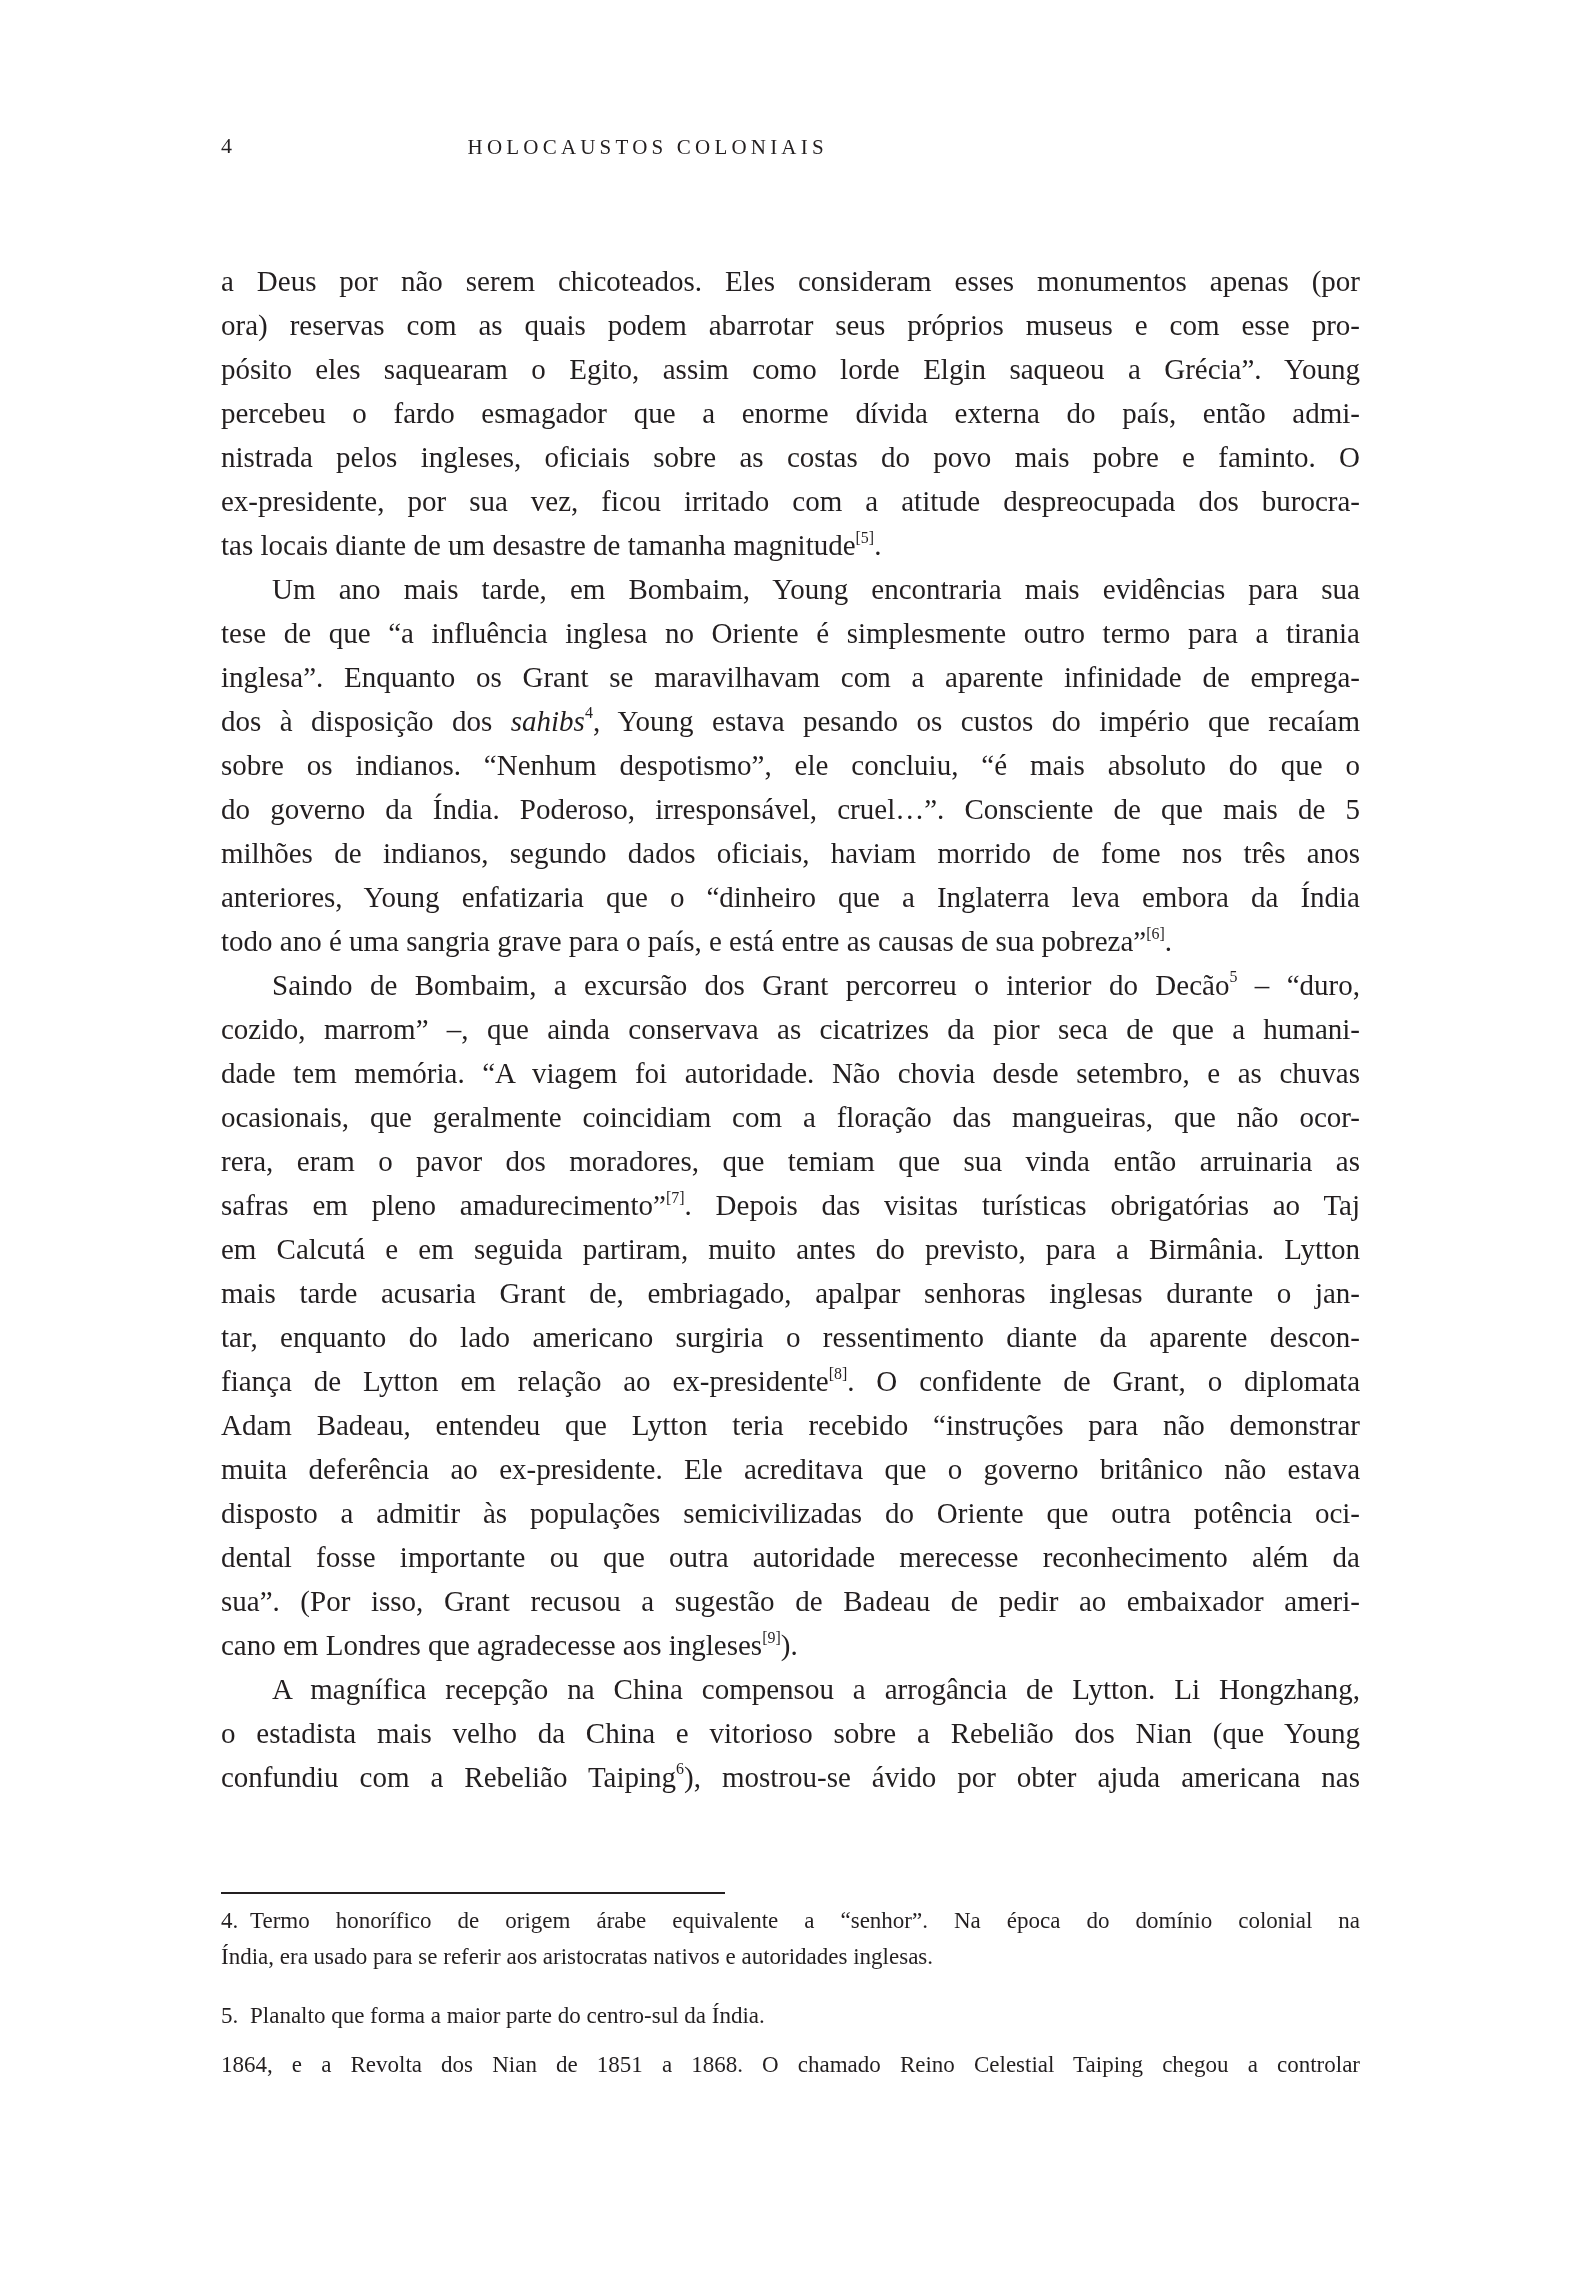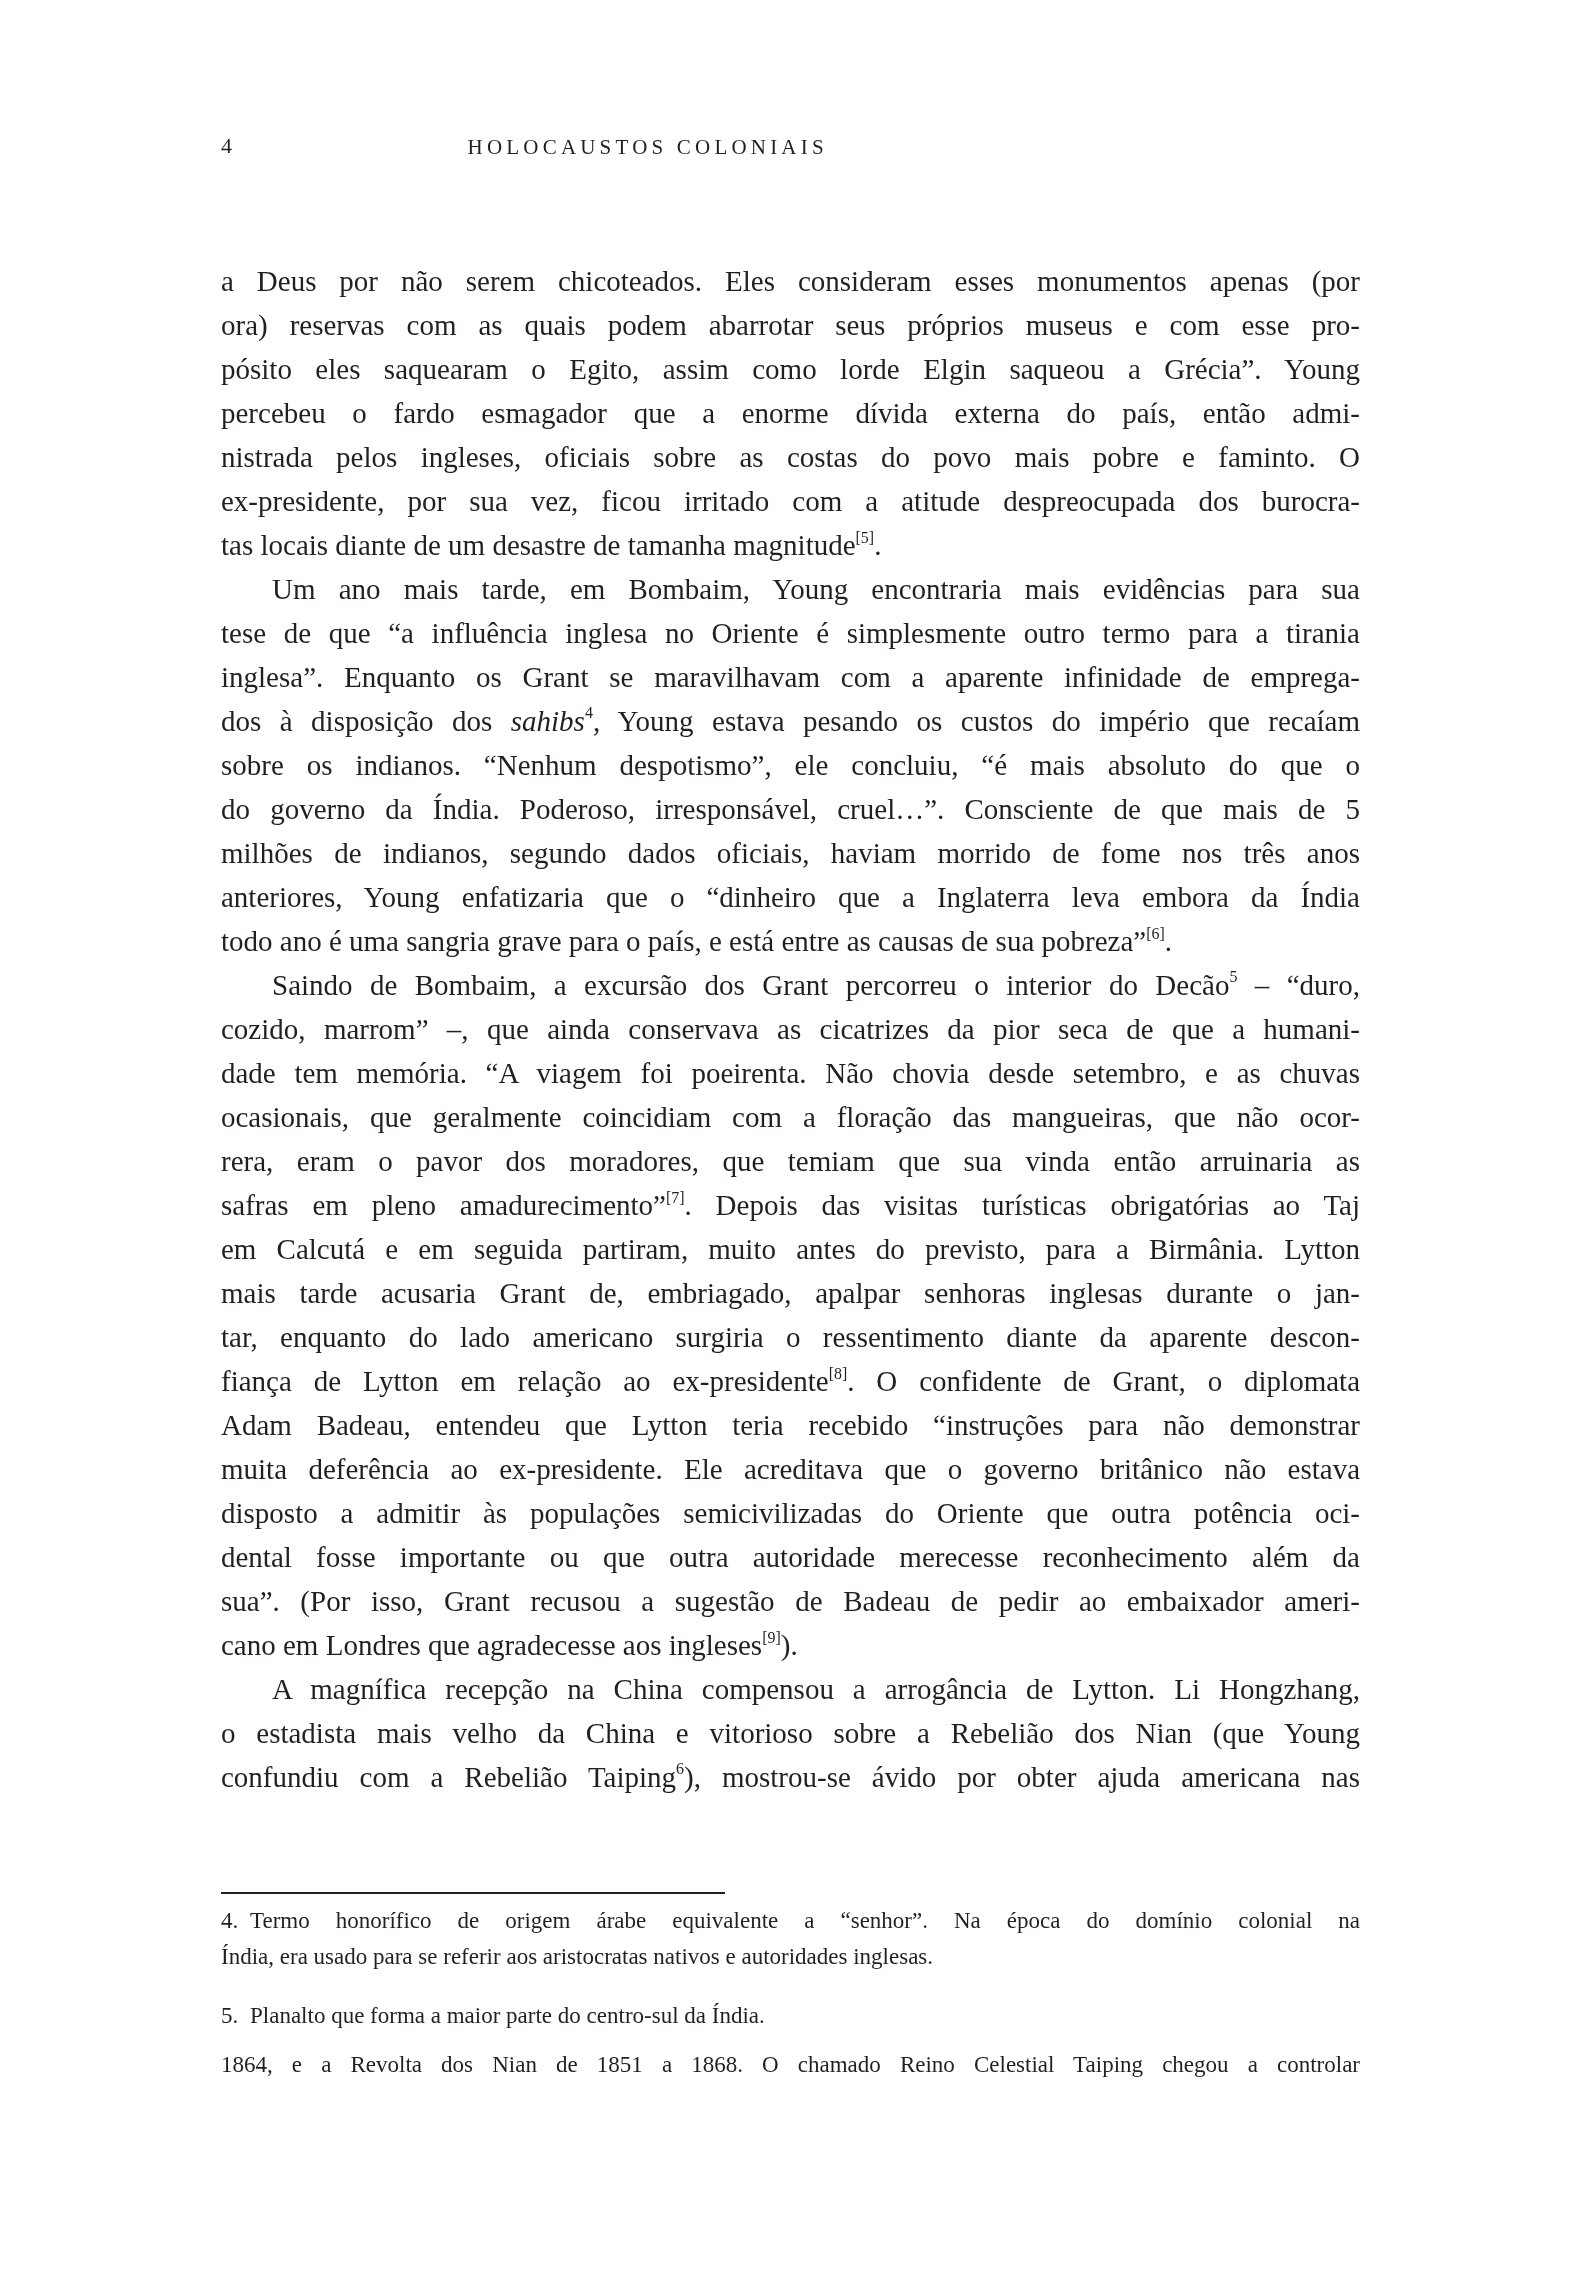--- a/index.html
+++ b/index.html
@@ -46,21 +46,21 @@
     <span class="line" style="white-space: normal;">sobre os indianos. “Nenhum despotismo”, ele concluiu, “é mais absoluto do que o</span>
     <span class="line" style="white-space: normal;">do governo da Índia. Poderoso, irresponsável, cruel…”. Consciente de que mais de 5</span>
     <span class="line" style="white-space: normal;">milhões de indianos, segundo dados oficiais, haviam morrido de fome nos três anos</span>
     <span class="line" style="white-space: normal;">anteriores, Young enfatizaria que o “dinheiro que a Inglaterra leva embora da Índia</span>
     <span class="line last" style="white-space: normal;"><span>todo ano é uma sangria grave para o país, e está entre as causas de sua pobreza”</span><sup class="ref">[6]</sup><span>.</span></span>
   </div>
 
   <div>
     <span class="line indent" style="white-space: normal;"><span>Saindo de Bombaim, a excursão dos Grant percorreu o interior do Decão</span><sup class="note">5</sup><span> – “duro,</span></span>
     <span class="line" style="white-space: normal;">cozido, marrom” –, que ainda conservava as cicatrizes da pior seca de que a humani-</span>
-    <span class="line" style="white-space: normal;">dade tem memória. “A viagem foi poeirenta. Não chovia desde setembro, e as chuvas</span>
+    <span class="line" style="white-space: normal;">dade tem memória. “A viagem foi autoridade. Não chovia desde setembro, e as chuvas</span>
     <span class="line" style="white-space: normal;">ocasionais, que geralmente coincidiam com a floração das mangueiras, que não ocor-</span>
     <span class="line" style="white-space: normal;">rera, eram o pavor dos moradores, que temiam que sua vinda então arruinaria as</span>
     <span class="line" style="white-space: normal;"><span>safras em pleno amadurecimento”</span><sup class="ref">[7]</sup><span>. Depois das visitas turísticas obrigatórias ao Taj</span></span>
     <span class="line" style="white-space: normal;">em Calcutá e em seguida partiram, muito antes do previsto, para a Birmânia. Lytton</span>
     <span class="line" style="white-space: normal;">mais tarde acusaria Grant de, embriagado, apalpar senhoras inglesas durante o jan-</span>
     <span class="line" style="white-space: normal;">tar, enquanto do lado americano surgiria o ressentimento diante da aparente descon-</span>
     <span class="line" style="white-space: normal;"><span>fiança de Lytton em relação ao ex-presidente</span><sup class="ref">[8]</sup><span>. O confidente de Grant, o diplomata</span></span>
     <span class="line" style="white-space: normal;">Adam Badeau, entendeu que Lytton teria recebido “instruções para não demonstrar</span>
     <span class="line" style="white-space: normal;">muita deferência ao ex-presidente. Ele acreditava que o governo britânico não estava</span>
     <span class="line" style="white-space: normal;">disposto a admitir às populações semicivilizadas do Oriente que outra potência oci-</span>

